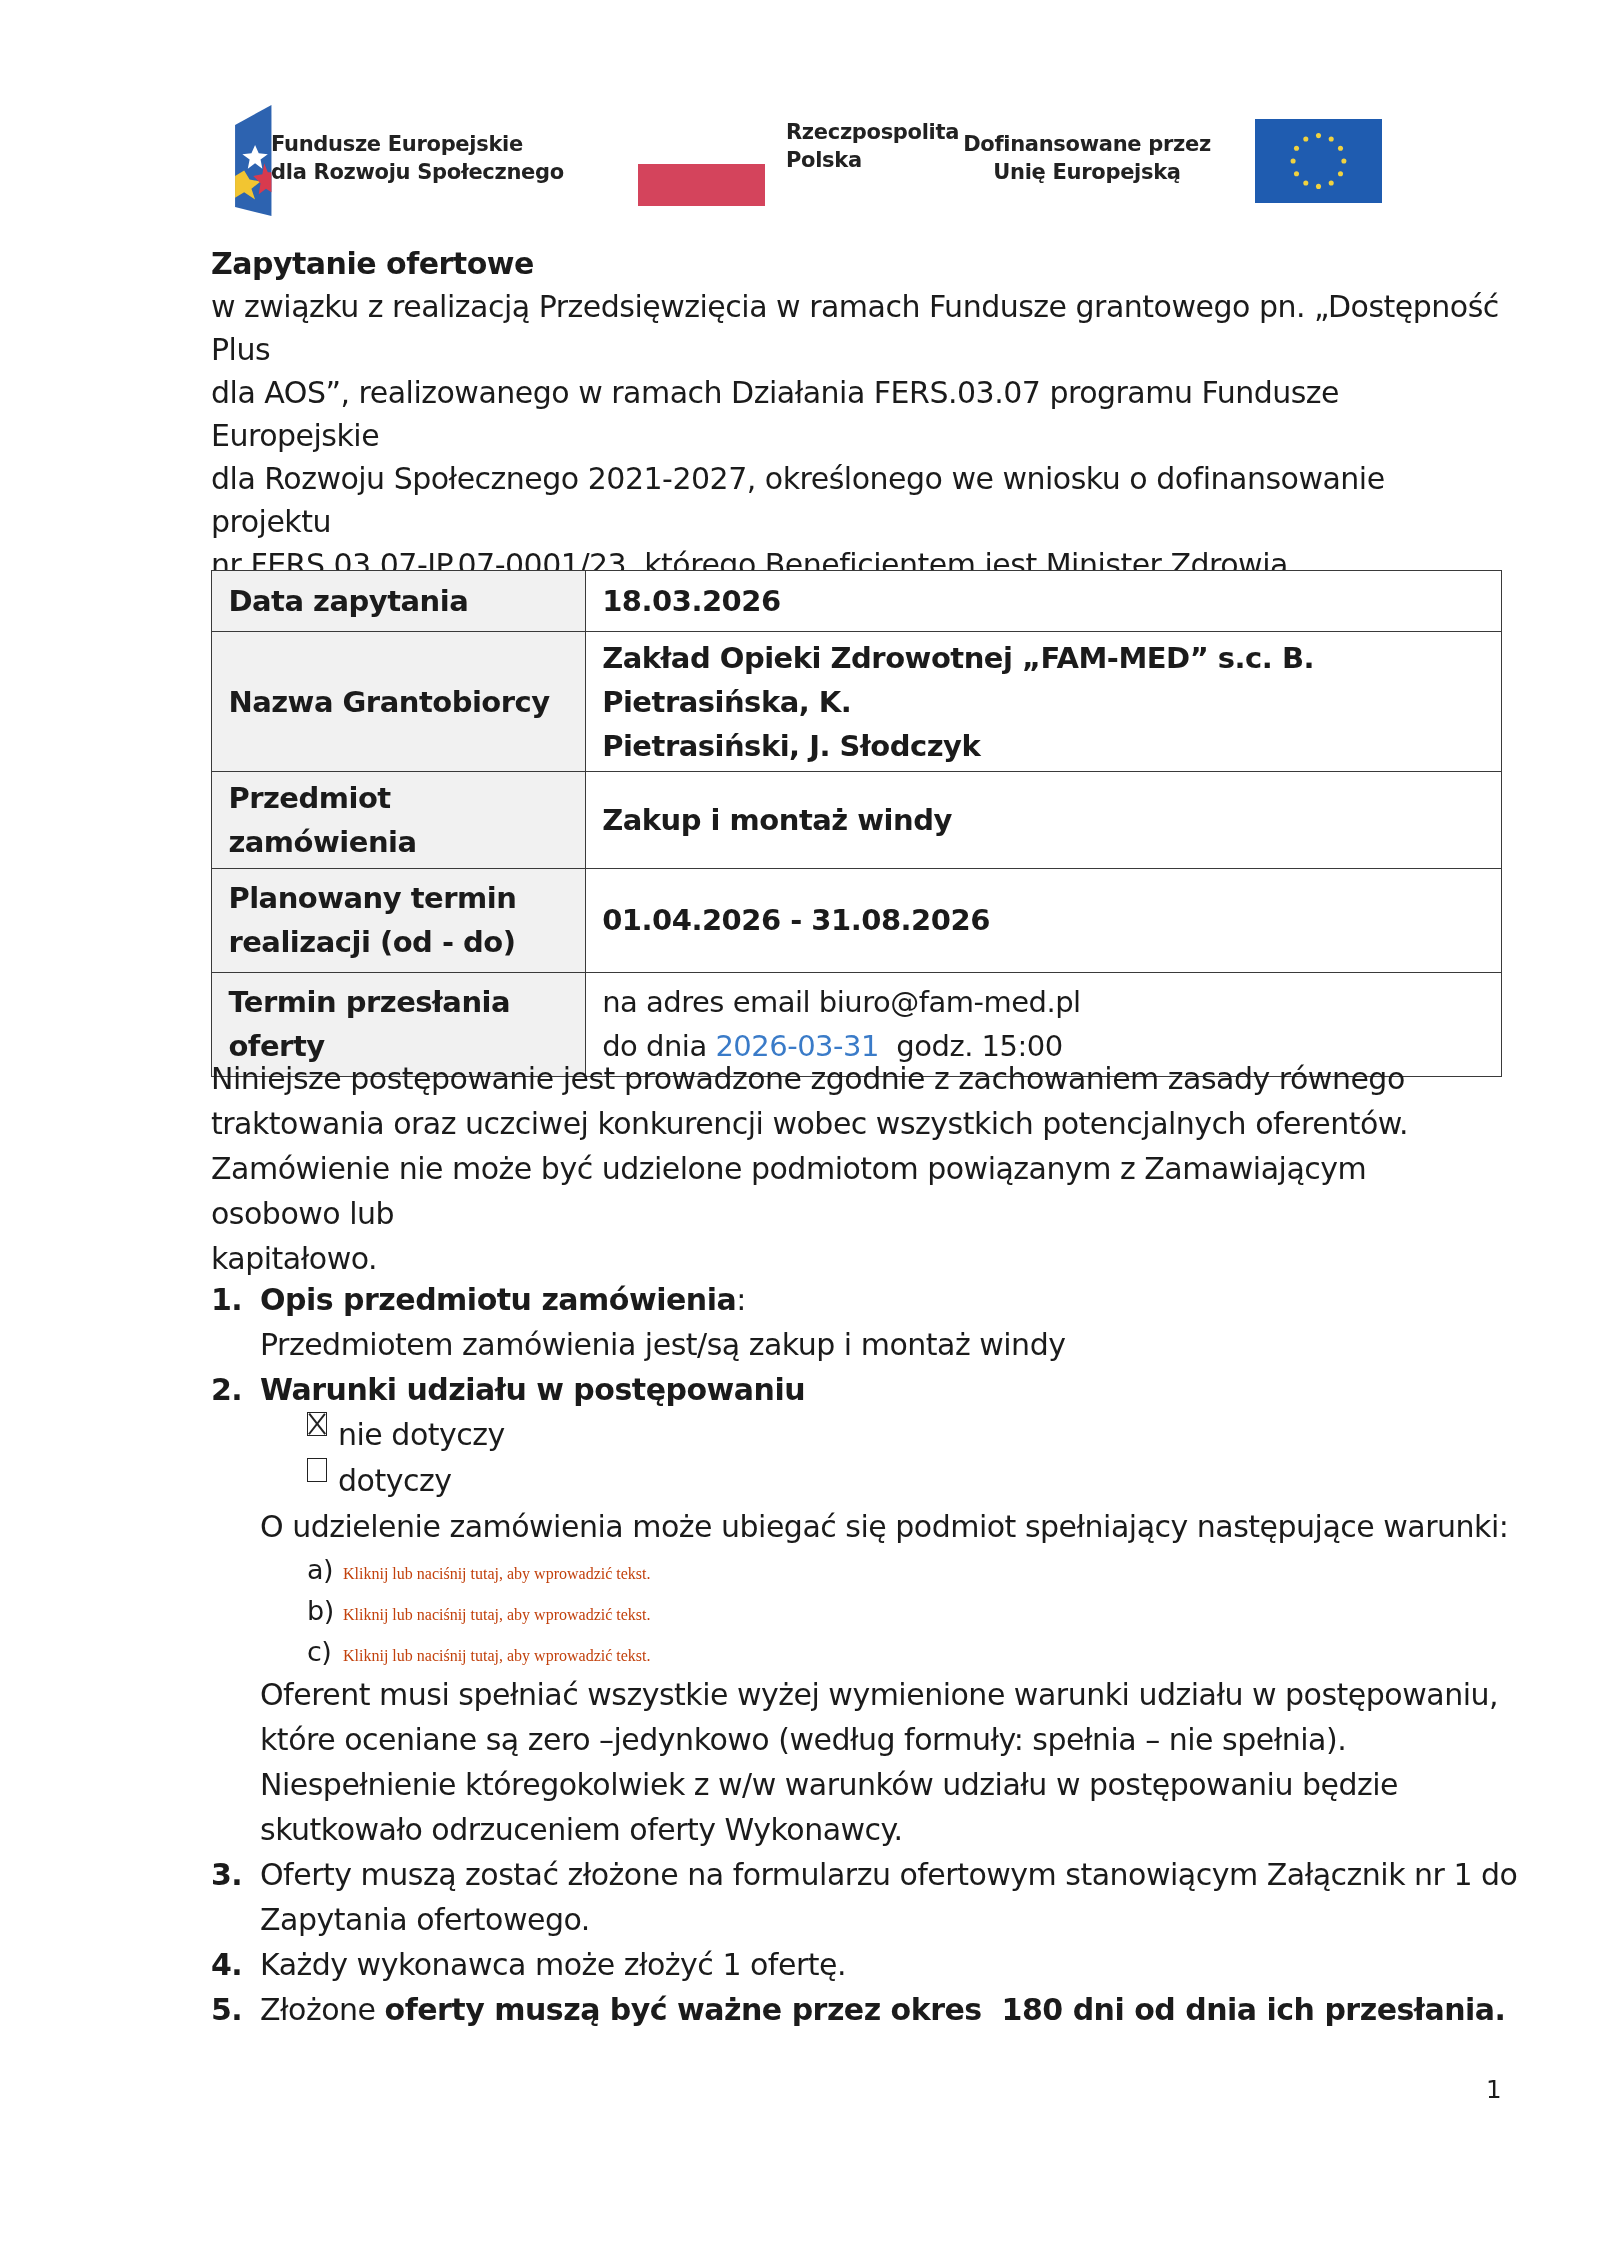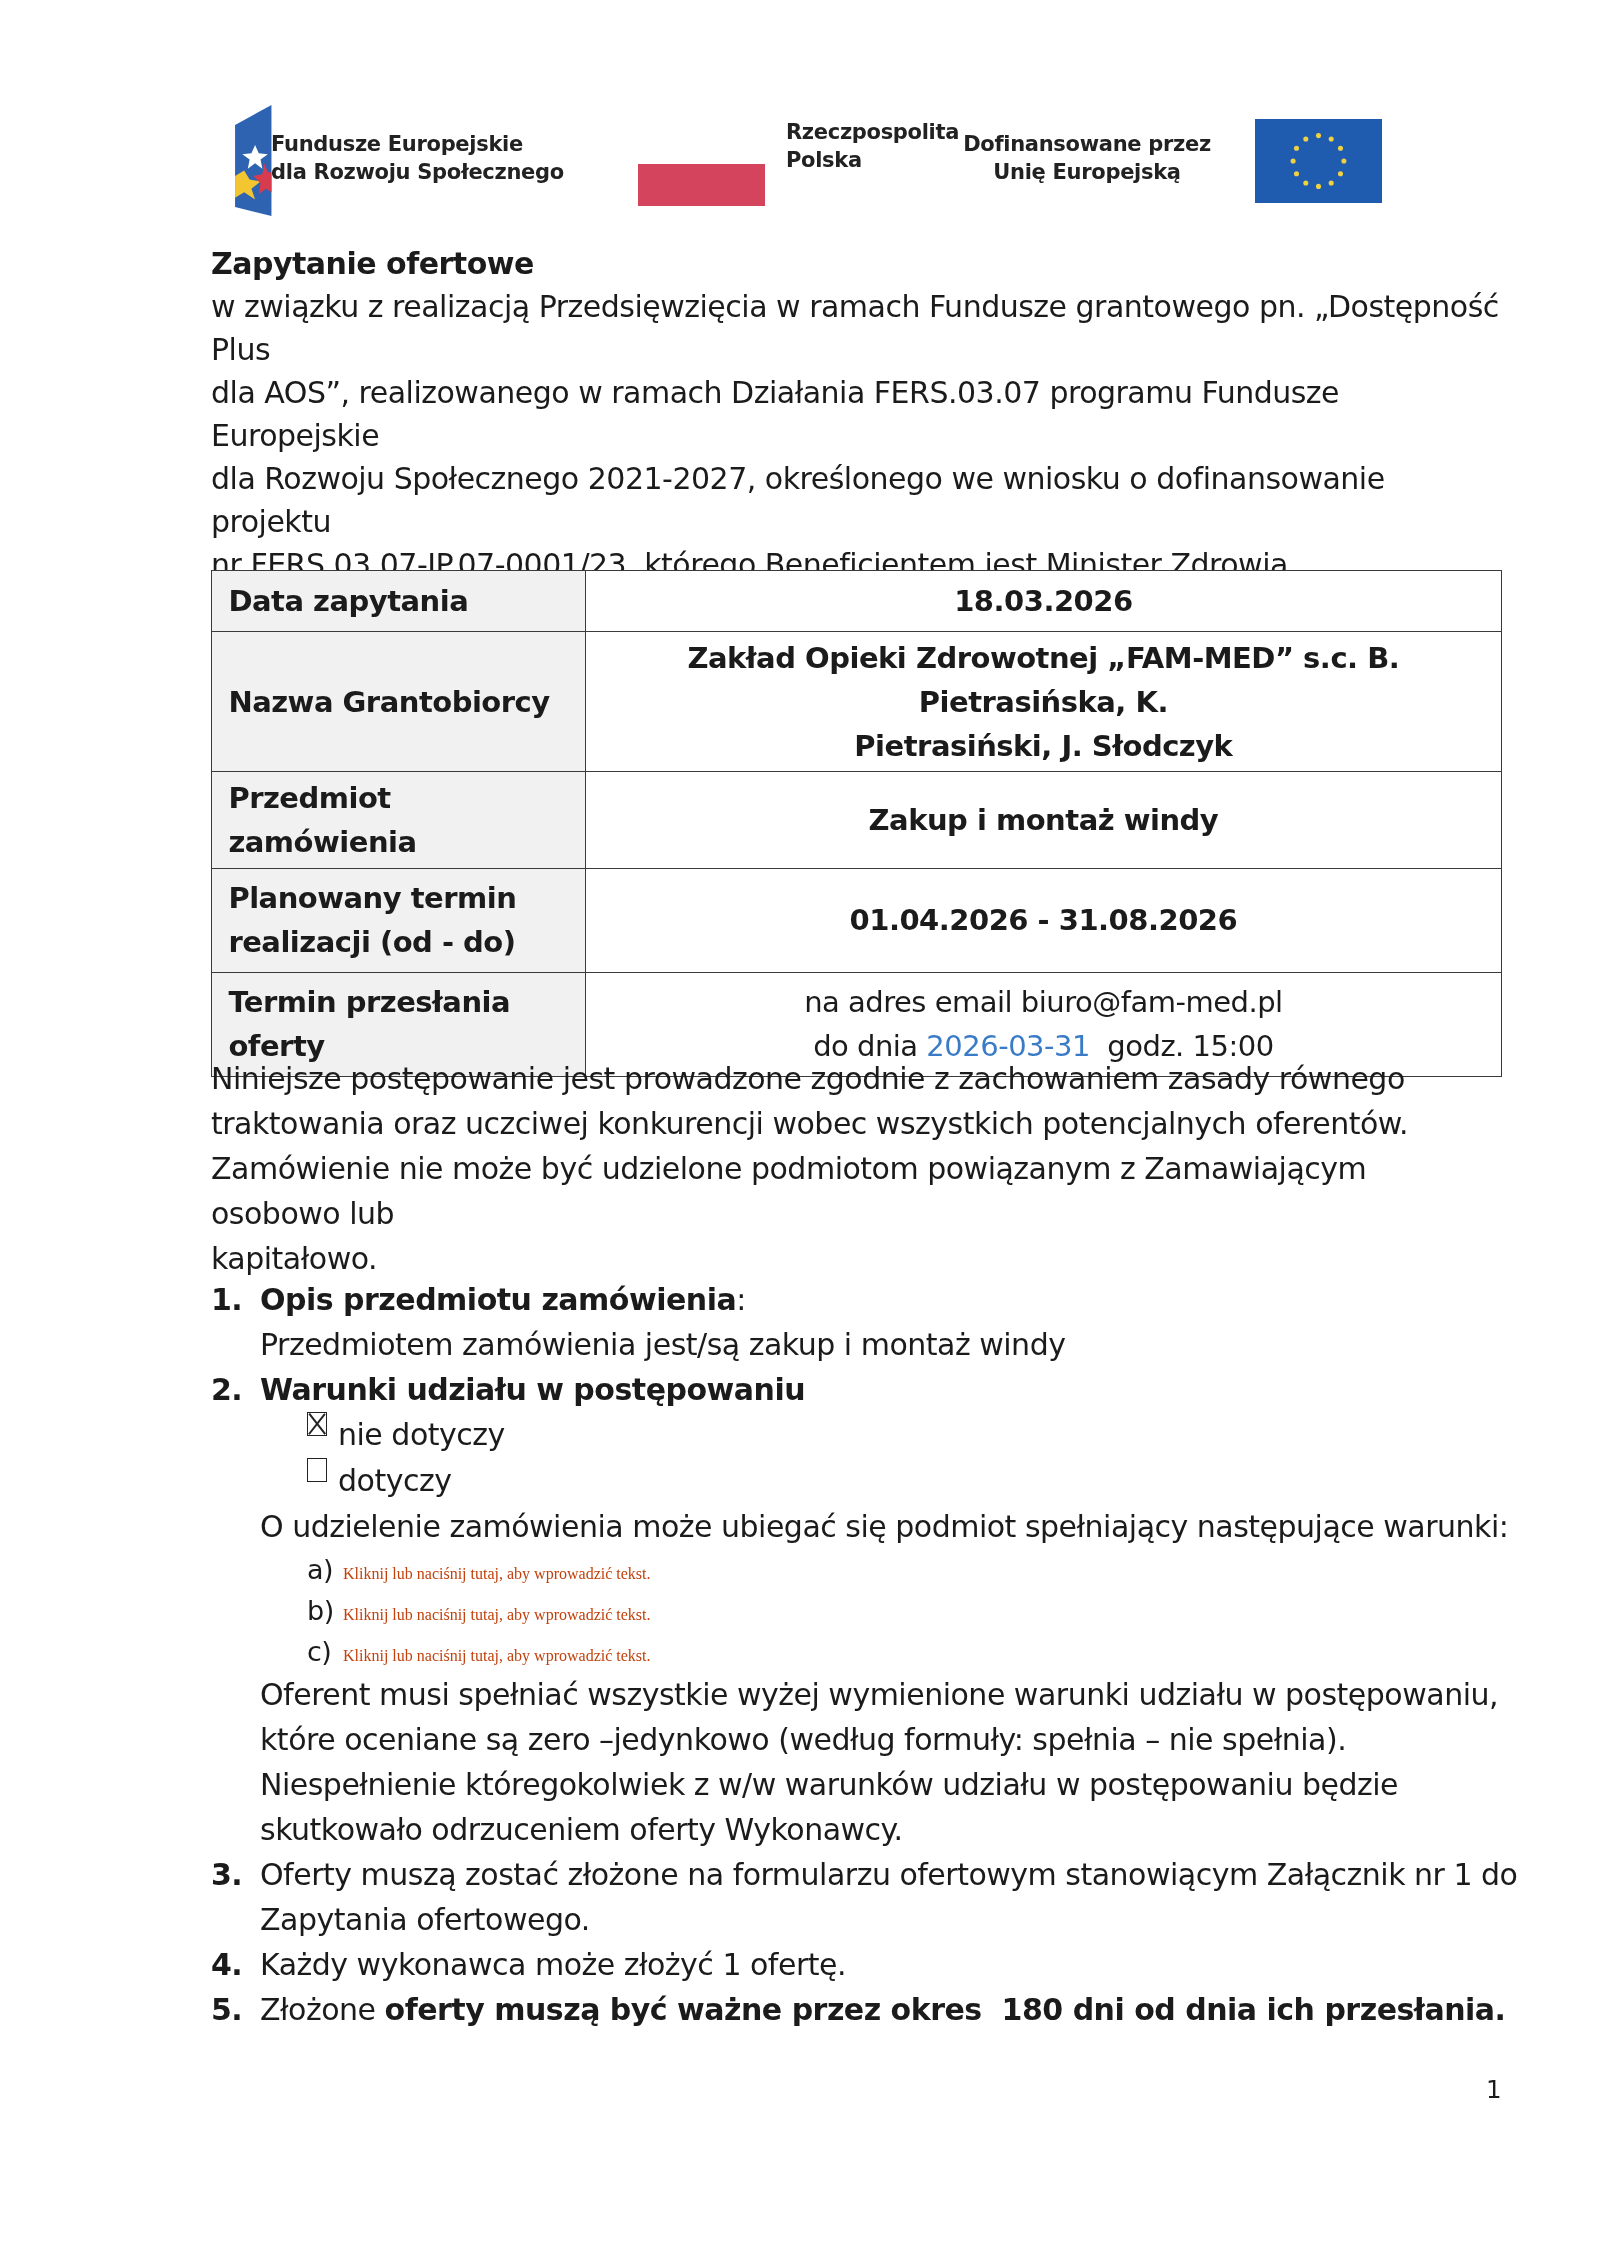--- a/index.html
+++ b/index.html
@@ -20,21 +20,21 @@
     .eu-flag { position: absolute; left: 1255px; top: 119px; width: 127px; height: 84px; background: #1f5cb0; }
 
     
     .intro { position: absolute; left: 211px; top: 242px; width: 1291px; font-size: 30px; line-height: 43px; letter-spacing: -0.5px; }
     .intro .title { font-weight: bold; }
 
     
     .info-table { position: absolute; left: 211px; top: 570px; width: 1291px; border-collapse: collapse; font-size: 29px; letter-spacing: -0.5px; }
     .info-table td { border: 1.8px solid #3a3a3a; vertical-align: middle; padding: 3.6px 16.4px; line-height: 44px; }
     .info-table td.lbl { width: 340px; background: #f1f1f1; font-weight: bold; }
-    .info-table td.val { background: #fff; text-align: center; }
+    .info-table td.val { background: #fff; }
     .info-table td.val.bold { font-weight: bold; }
     .row-1 td { height: 53px; margin-left: 20px; }
     .row-2 td { height: 96px; }
     .row-3 td { height: 53px; }
     .row-4 td { height: 96px; }
     .row-5 td { height: 96px; }
     .date-link { color: #3a7bc8; }
 
     .para { position: absolute; left: 211px; top: 1056px; width: 1291px; font-size: 30px; line-height: 45px; letter-spacing: -0.5px; }
 

